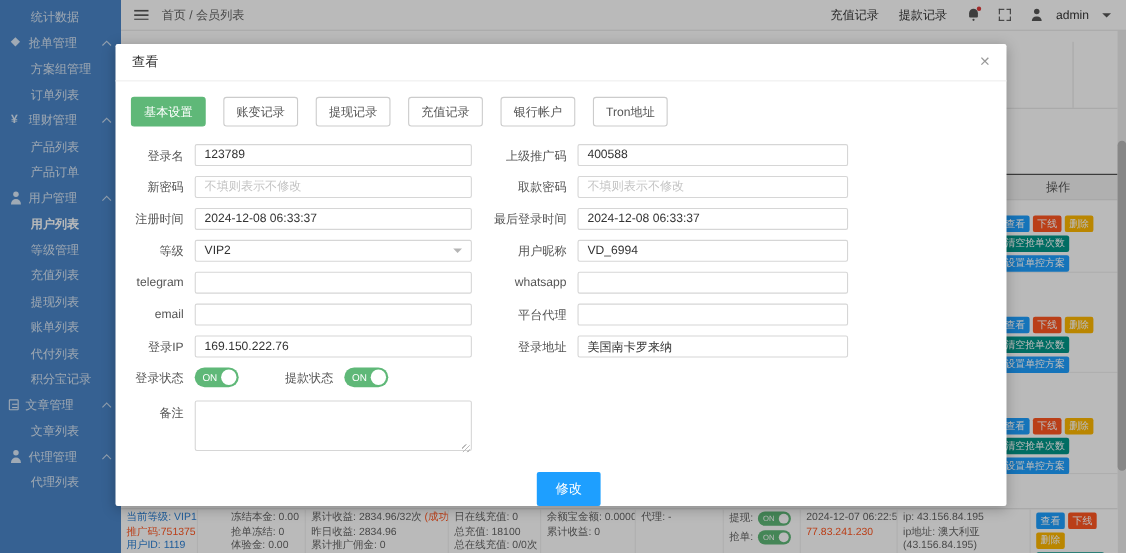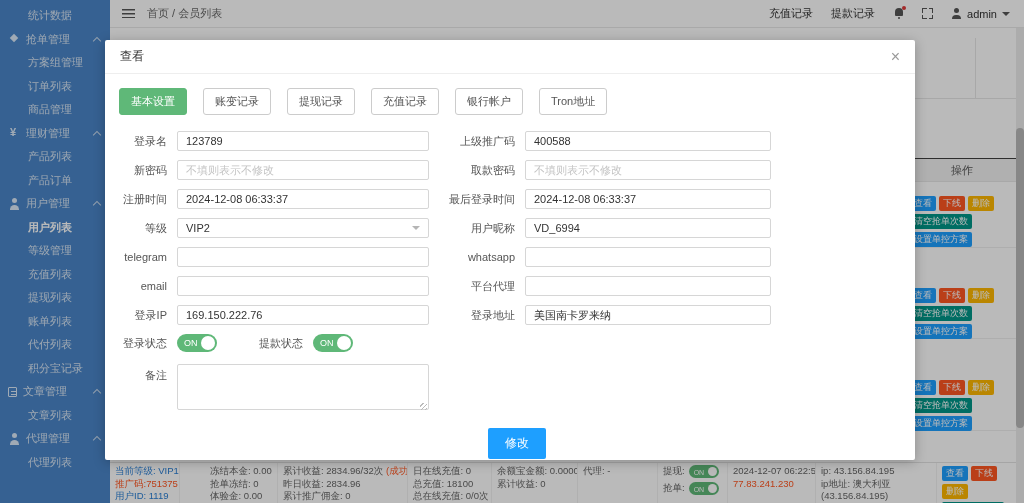--- a/index.html
+++ b/index.html
@@ -29,21 +29,21 @@
   .bell{position:relative;width:11px;height:11px;cursor:pointer;}
   .bell::before{content:"";position:absolute;left:1.5px;top:0;width:8px;height:8px;background:#555;border-radius:4px 4px 1px 1px;}
   .bell::after{content:"";position:absolute;left:4.5px;bottom:0;width:2px;height:2px;border-radius:50%;background:#555;}
   .bell .dot{position:absolute;right:-2px;top:-2px;width:4px;height:4px;border-radius:50%;background:#e03a3a;}
   .fsicon{position:relative;width:11px;height:11px;cursor:pointer;}
   .fsicon i{position:absolute;width:3.5px;height:3.5px;border:0 solid #555;}
   .fsicon i:nth-child(1){left:0;top:0;border-left-width:1.5px;border-top-width:1.5px;}
   .fsicon i:nth-child(2){right:0;top:0;border-right-width:1.5px;border-top-width:1.5px;}
   .fsicon i:nth-child(3){left:0;bottom:0;border-left-width:1.5px;border-bottom-width:1.5px;}
   .fsicon i:nth-child(4){right:0;bottom:0;border-right-width:1.5px;border-bottom-width:1.5px;}
-  .userbox{display:flex;align-items:center;gap:5px;cursor:pointer;}
+  .userbox{display:flex;align-items:center;gap:12px;cursor:pointer;}
   .pico{position:relative;width:11px;height:11px;}
   .pico::before{content:"";position:absolute;left:3px;top:0;width:5px;height:5px;border-radius:50%;background:#555;}
   .pico::after{content:"";position:absolute;left:1px;bottom:0;width:9px;height:4.5px;border-radius:5px 5px 0 0;background:#555;}
   .caret{width:0;height:0;border-left:4px solid transparent;border-right:4px solid transparent;border-top:4px solid #555;margin-top:1px;}
   
   .bg-right{position:absolute;left:908px;right:0;top:28px;bottom:41px;}
   .bg-vline{position:absolute;left:67px;top:10px;height:60px;width:1px;background:#e7e7e7;}
   .bg-hline{position:absolute;left:0;right:8px;top:70px;height:1px;background:#e7e7e7;}
   .th-band{position:absolute;left:0;right:8px;top:130px;height:22px;background:#f2f2f2;border-top:1px solid #404040;border-bottom:1px solid #e6e6e6;display:flex;align-items:center;justify-content:center;font-size:11px;color:#555;}
   .rowline{position:absolute;left:0;right:8px;height:1px;background:#efefef;}
@@ -113,25 +113,20 @@
         <div class="nav-item child">
 
           <span class="lbl">方案组管理</span>
 
         </div>
         <div class="nav-item child">
 
           <span class="lbl">订单列表</span>
 
         </div>
-        <div class="nav-item child">
-
-          <span class="lbl">商品管理</span>
-
-        </div>
         <div class="nav-item section">
           <span class="ic icon-money"></span>
           <span class="lbl">理财管理</span>
           <span class="chev"></span>
         </div>
         <div class="nav-item child">
 
           <span class="lbl">产品列表</span>
 
         </div>

